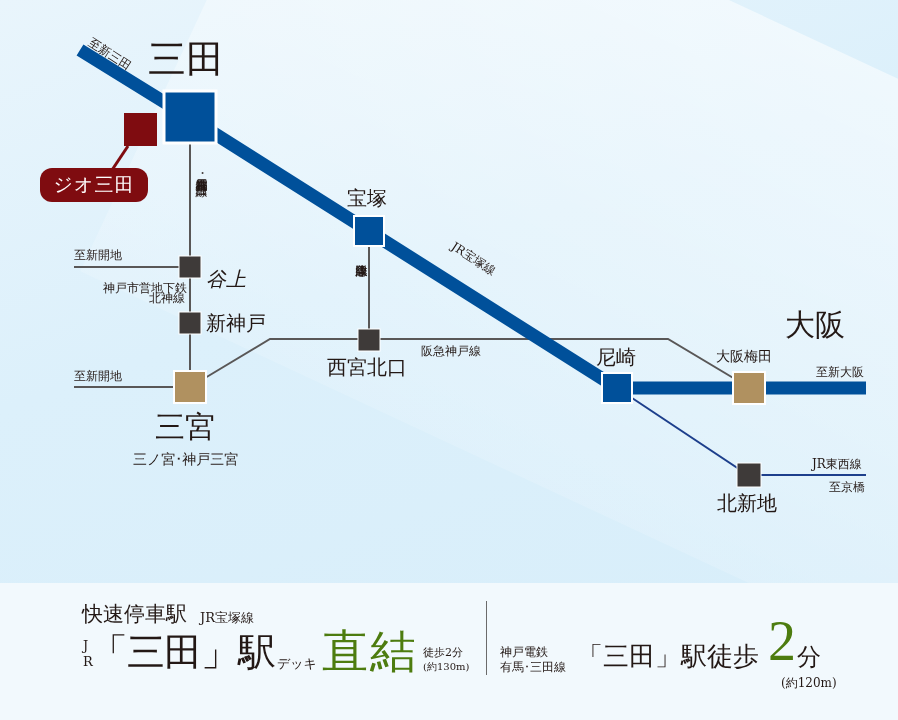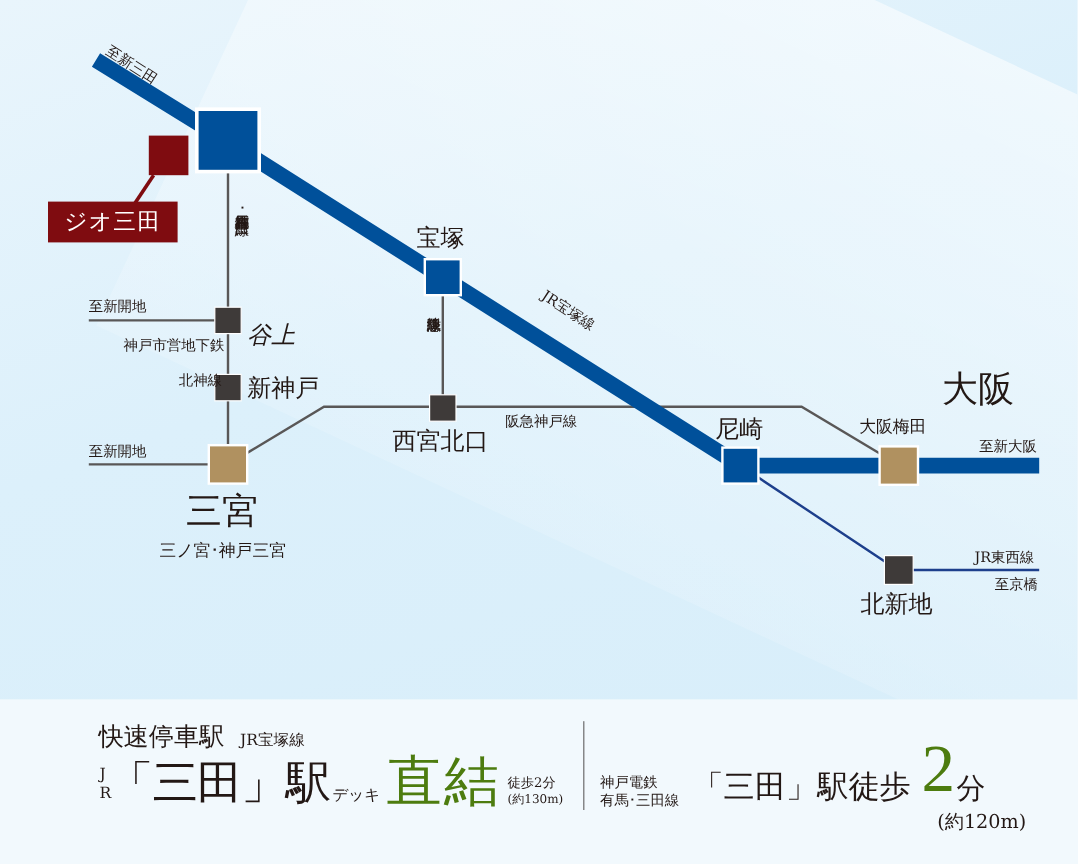--- a/index.html
+++ b/index.html
@@ -22,21 +22,21 @@
   .st-xl { font-size: 38px; }
   .st-lg { font-size: 30px; }
   .st-md { font-size: 20px; }
   .st-sm { font-size: 14px; text-align: right; }
   .dir   { font-size: 12px; }
   .vert  { writing-mode: vertical-rl; font-size: 12px; line-height: 1.05; }
 
   .geo-box {
     position: absolute; left: 40px; top: 168px; width: 108px; height: 34px;
     background: #7f0c10; color: #fff; font-family: "DejaVu Sans", "Liberation Sans", sans-serif;
-    font-size: 19px; display: flex; align-items: center; justify-content: center; letter-spacing: 1px;
+    font-size: 19px; display: flex; align-items: center; justify-content: center; letter-spacing: 1px; border-radius: 12px;
   }
 
   #panel {
     position: absolute; left: 0; top: 583px; width: 898px; height: 165px; background: #f2f9fd;
   }
   .divider { position: absolute; left: 486px; top: 18px; width: 1px; height: 74px; background: #6b6b6b; }
   .red { color: #4d7c0f; }
 </style>
 </head>
 <body>
@@ -64,37 +64,38 @@
     <rect x="179" y="312" width="22" height="22" fill="#3e3a39" stroke="#fff" stroke-width="1"></rect>
     <rect x="174" y="371" width="32" height="32" fill="#b09160" stroke="#fff" stroke-width="2"></rect>
     <rect x="358" y="329" width="22" height="22" fill="#3e3a39" stroke="#fff" stroke-width="1"></rect>
     <rect x="602" y="373" width="30" height="30" fill="#00509a" stroke="#fff" stroke-width="2"></rect>
     <rect x="733" y="372" width="32" height="32" fill="#b09160" stroke="#fff" stroke-width="2"></rect>
     <rect x="737" y="463" width="24" height="24" fill="#3e3a39" stroke="#fff" stroke-width="1"></rect>
   </svg>
 
   <div class="geo-box">ジオ三田</div>
 
+  <div class="lbl st-xl" style="left:148px;top:40px;">三田</div>
   <div class="lbl st-md" style="left:347px;top:188px;">宝塚</div>
   <div class="lbl st-md" style="left:206px;top:269px;font-style:italic;">谷上</div>
   <div class="lbl st-md" style="left:206px;top:313px;">新神戸</div>
   <div class="lbl st-lg" style="left:155px;top:412px;text-align:center;">三宮</div>
   <div class="lbl st-sm" style="left:133px;top:452px;">三ノ宮･神戸三宮</div>
   <div class="lbl st-md" style="left:327px;top:357px;">西宮北口</div>
   <div class="lbl st-md" style="left:596px;top:347px;">尼崎</div>
   <div class="lbl st-lg" style="left:745px;top:310px;margin-left:40px;">大阪</div>
   <div class="lbl st-sm" style="left:716px;top:349px;">大阪梅田</div>
   <div class="lbl st-md" style="left:717px;top:493px;">北新地</div>
 
   <div class="lbl dir" style="left:456px;top:240px;transform:rotate(33deg);transform-origin:left top;">JR宝塚線</div>
   <div class="lbl dir" style="left:421px;top:345px;">阪急神戸線</div>
   <div class="lbl vert" style="left:355px;top:255px;">阪急今津線</div>
   <div class="lbl vert" style="left:195px;top:170px;height:60px;">神戸電鉄有馬･三田線</div>
   <div class="lbl dir" style="left:103px;top:282px;">神戸市営地下鉄</div>
-  <div class="lbl dir" style="left:149px;top:311px;">北神線</div>
+  <div class="lbl dir" style="left:149px;top:292px;">北神線</div>
   <div class="lbl dir" style="left:812px;top:458px;">JR東西線</div>
 
   <div class="lbl dir" style="left:93px;top:36px;transform:rotate(33deg);transform-origin:left top;">至新三田</div>
   <div class="lbl dir" style="left:74px;top:249px;">至新開地</div>
   <div class="lbl dir" style="left:74px;top:370px;">至新開地</div>
   <div class="lbl dir" style="left:816px;top:366px;">至新大阪</div>
   <div class="lbl dir" style="left:829px;top:481px;">至京橋</div>
 </div>
 
 <div id="panel">
@@ -110,15 +111,15 @@
   <div class="lbl" style="left:423px;top:64px;font-size:11px;">徒歩2分</div>
   <div class="lbl" style="left:423px;top:79px;font-size:10px;">(約130m)</div>
 
   <div class="divider"></div>
 
   <div class="lbl" style="left:500px;top:63px;font-size:12px;">神戸電鉄</div>
   <div class="lbl" style="left:500px;top:78px;font-size:12px;">有馬･三田線</div>
   <div class="lbl" style="left:577px;top:60px;font-size:26px;">「三田」駅徒歩</div>
   <div class="lbl red" style="left:768px;top:30px;font-size:56px;font-family:'Liberation Serif',serif;">2</div>
   <div class="lbl" style="left:797px;top:62px;font-size:24px;">分</div>
-  <div class="lbl" style="left:781px;top:94px;font-size:16px;">(約120m)</div>
+  <div class="lbl" style="left:781px;top:94px;font-size:12px;">(約120m)</div>
 
 </div>
 
 </body></html>

